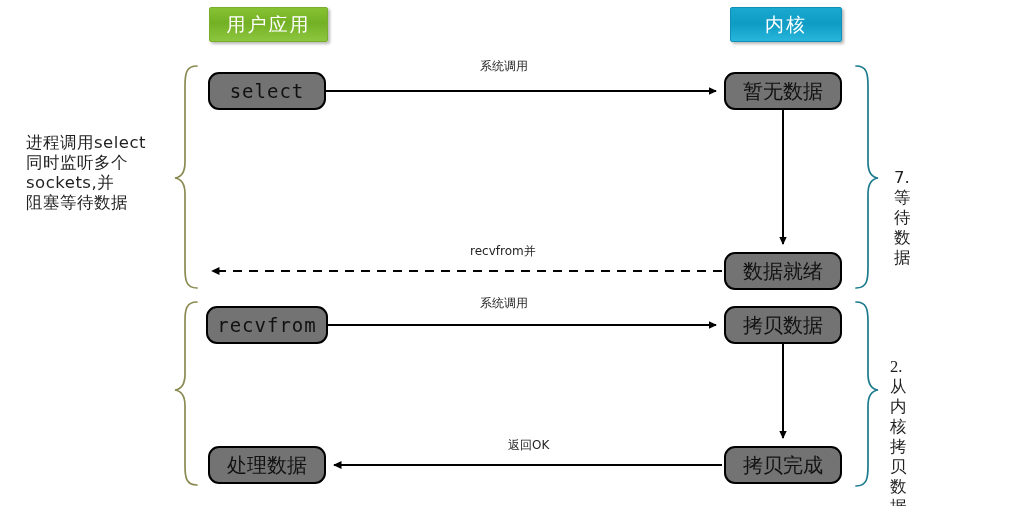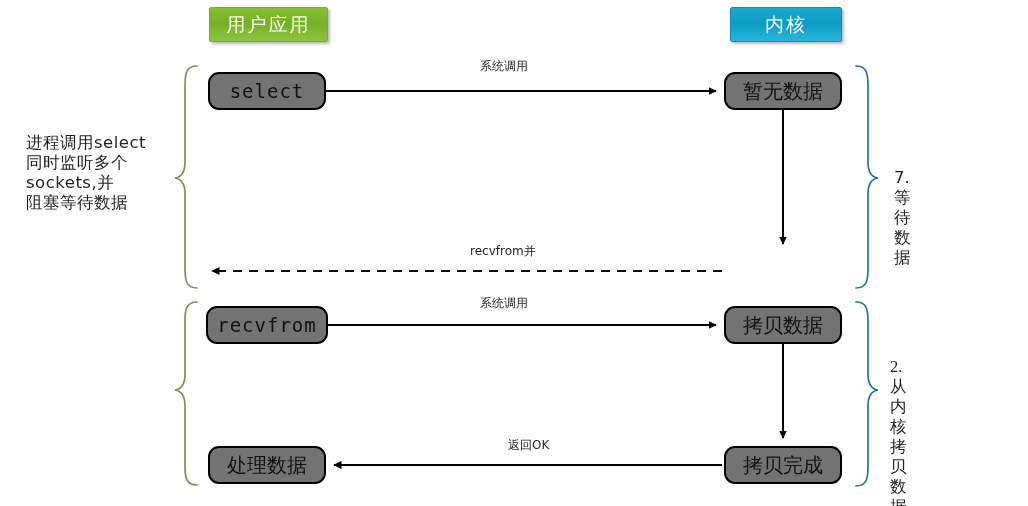--- a/index.html
+++ b/index.html
@@ -153,20 +153,23 @@
   </div>
   <div class="node n-process">
     <span>处理数据</span>
   </div>
   <div class="node mono n-recvfrom">
     <span>recvfrom</span>
   </div>
   <div class="node n-nodata">
     <span>暂无数据</span>
   </div>
+  <div class="node n-ready">
+    <span>数据就绪</span>
+  </div>
   <div class="node n-copydone">
     <span>拷贝完成</span>
   </div>
   <div class="node n-copying">
     <span>拷贝数据</span>
   </div>
 
   <div class="edge-label l-syscall1">系统调用</div>
   <div class="edge-label l-readable">recvfrom并</div>
   <div class="edge-label l-syscall2">系统调用</div>

